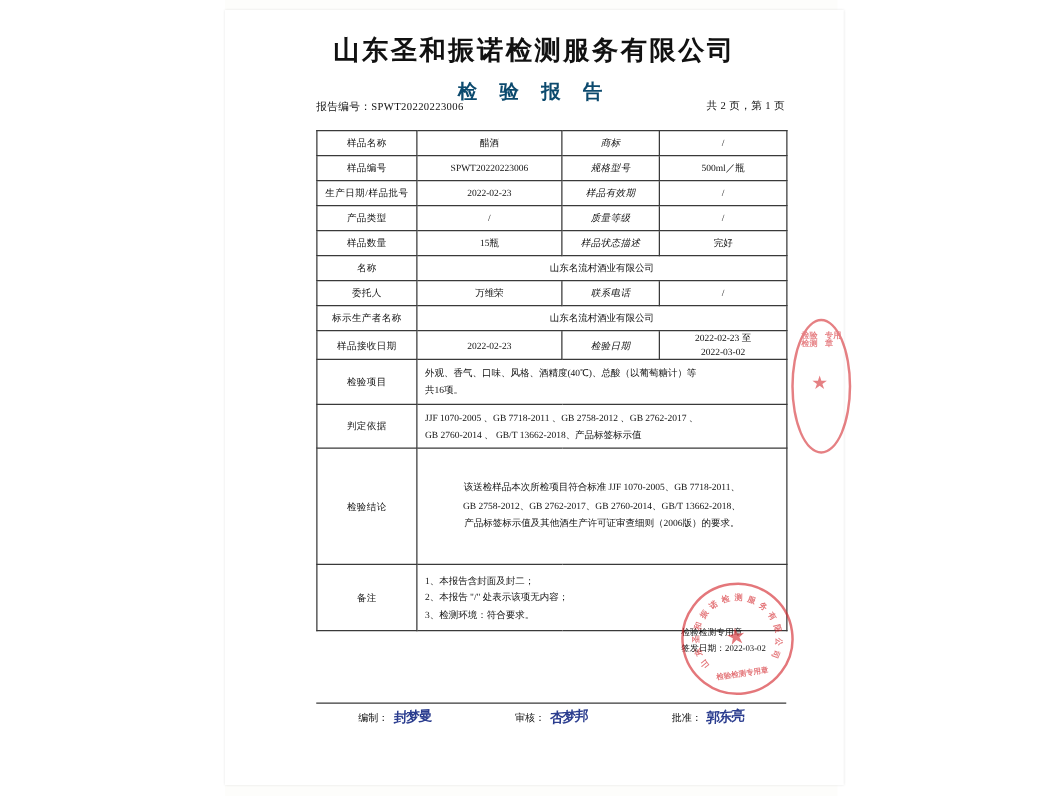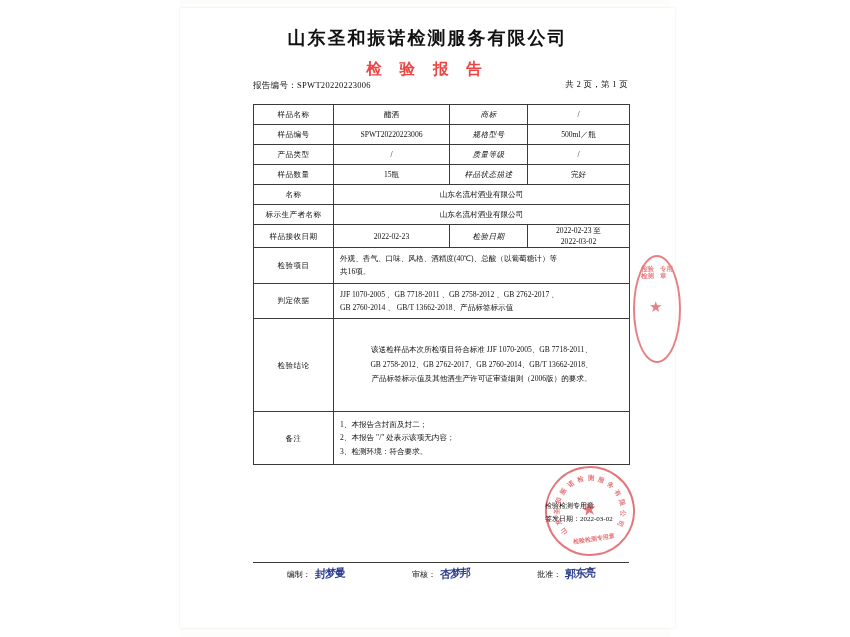--- a/index.html
+++ b/index.html
@@ -42,32 +42,32 @@
   .gutter.right { left: 670px; width: 180px; }
 
   .title-block {
     position: absolute;
     left: 180px;
     top: 26px;
     width: 495px;
     text-align: center;
   }
   .doc-title {
-    font-size: 18px;
+    font-size: 21px;
     font-weight: bold;
     letter-spacing: 2px;
     color: #111;
     font-family: "Liberation Serif", serif;
   }
   .doc-subtitle {
     margin-top: 9px;
     font-size: 15.5px;
     font-weight: bold;
     letter-spacing: 7px;
-    color: #ef4444;
+    color: #0c4a6e;
   }
   .meta-row {
     position: absolute;
     left: 253px;
     top: 79px;
     width: 375px;
     font-size: 8.5px;
     color: #111;
     display: flex;
     justify-content: space-between;
@@ -287,35 +287,47 @@
         <td class="label2">商标</td>
         <td class="val">/</td>
       </tr>
       <tr>
         <td class="label">样品编号</td>
         <td class="val">SPWT20220223006</td>
         <td class="label2">规格型号</td>
         <td class="val">500ml／瓶</td>
       </tr>
       <tr>
+        <td class="label">生产日期/样品批号</td>
+        <td class="val">2022-02-23</td>
+        <td class="label2">样品有效期</td>
+        <td class="val">/</td>
+      </tr>
+      <tr>
         <td class="label">产品类型</td>
         <td class="val">/</td>
         <td class="label2">质量等级</td>
         <td class="val">/</td>
       </tr>
       <tr>
         <td class="label">样品数量</td>
         <td class="val">15瓶</td>
         <td class="label2">样品状态描述</td>
         <td class="val">完好</td>
       </tr>
 
       <tr>
         <td class="label">名称</td>
         <td class="val" colspan="3">山东名流村酒业有限公司</td>
+      </tr>
+      <tr>
+        <td class="label">委托人</td>
+        <td class="val">万维荣</td>
+        <td class="label2">联系电话</td>
+        <td class="val">/</td>
       </tr>
       <tr>
         <td class="label">标示生产者名称</td>
         <td class="val" colspan="3">山东名流村酒业有限公司</td>
       </tr>
 
       <tr>
         <td class="label">样品接收日期</td>
         <td class="val">2022-02-23</td>
         <td class="label2">检验日期</td>

